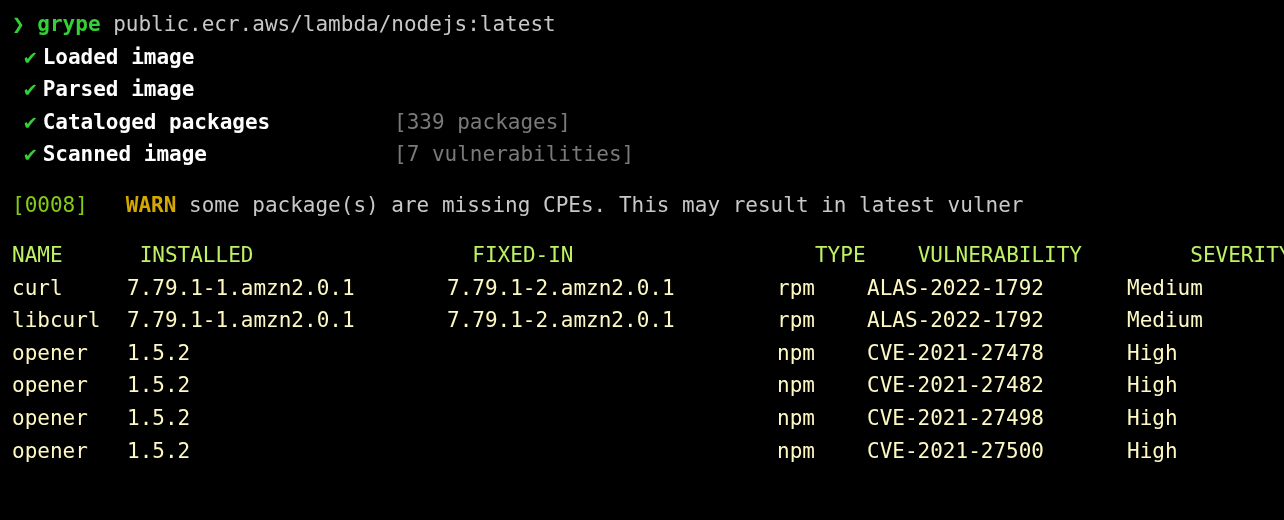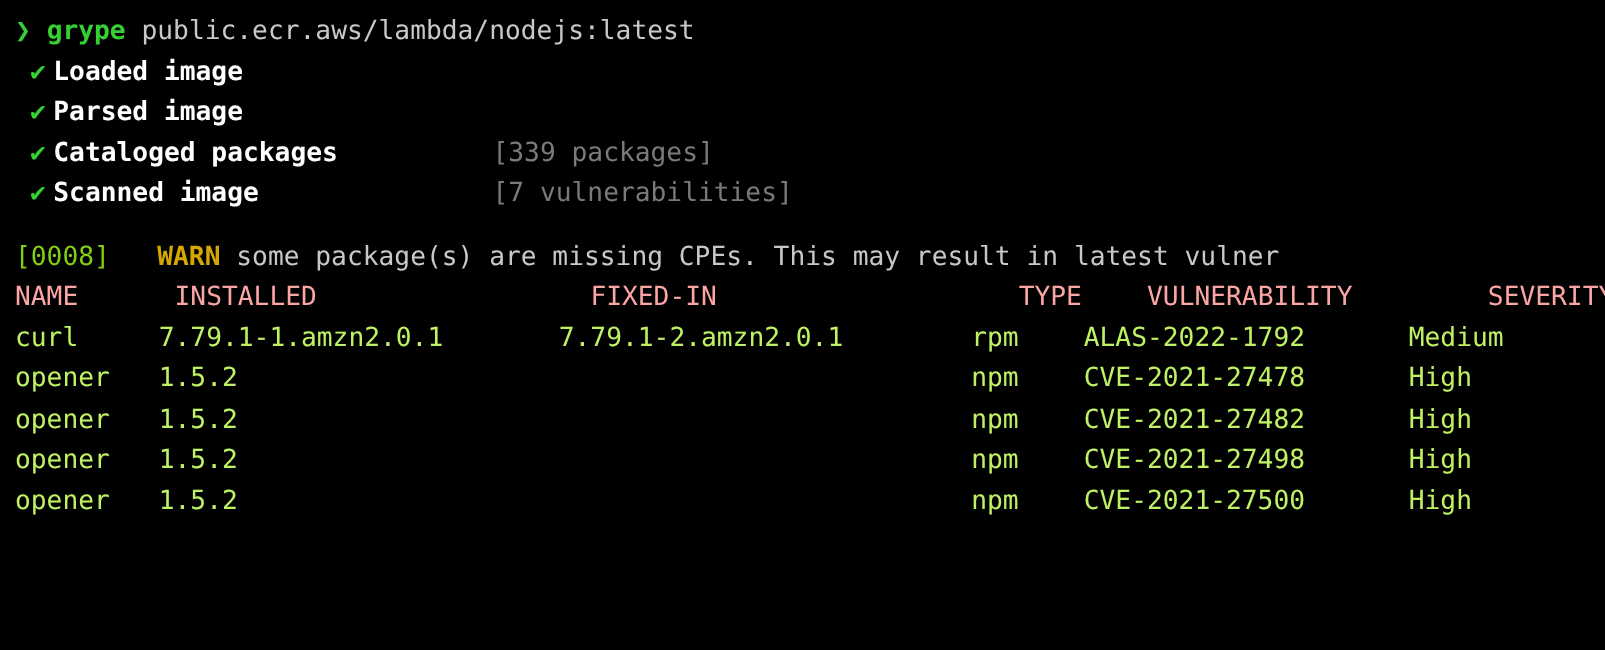--- a/index.html
+++ b/index.html
@@ -15,22 +15,22 @@
   }
   .prompt-sym { color: #35d035; font-weight: bold; }
   .cmd-name   { color: #35d035; font-weight: bold; }
   .cmd-args   { color: #c8c8c8; }
   .check      { color: #35d035; margin-right: 6px; }
   .step       { color: #ffffff; font-weight: bold; }
   .status     { color: #7a7a7a; }
   .ts         { color: #84cc16; }
   .warn       { color: #d4a800; font-weight: bold; }
   .msg        { color: #c8c8c8; }
-  .hdr        { color: #fca5a5; }
-  .cell       { color: #bef264; }
+  .hdr        { color: #bef264; margin-top: 18px; }
+  .cell       { color: #fef9c3; }
   .row-line   { }
   .col-step     { display:inline-block; width: 370px; }
   .col-status   { display:inline-block; }
   .col-name     { display:inline-block; width: 115px; }
   .col-inst     { display:inline-block; width: 320px; }
   .col-fixed    { display:inline-block; width: 330px; }
   .col-type     { display:inline-block; width: 90px;  }
   .col-vuln     { display:inline-block; width: 260px; }
   .col-sev      { display:inline-block; }
   .spacer      { height: 18px; }
@@ -64,17 +64,18 @@
   <span class="hdr col-name">NAME</span>
   <span class="hdr col-inst">INSTALLED</span>
   <span class="hdr col-fixed">FIXED-IN</span>
   <span class="hdr col-type">TYPE</span>
   <span class="hdr col-vuln">VULNERABILITY</span>
   <span class="hdr col-sev">SEVERITY</span>
 </div>
 
 <div id="rows">
     <div class="row-line"><span class="cell col-name">curl</span><span class="cell col-inst">7.79.1-1.amzn2.0.1</span><span class="cell col-fixed">7.79.1-2.amzn2.0.1</span><span class="cell col-type">rpm</span><span class="cell col-vuln">ALAS-2022-1792</span><span class="cell col-sev">Medium</span></div>
+    <div class="row-line"><span class="cell col-name">libcurl</span><span class="cell col-inst">7.79.1-1.amzn2.0.1</span><span class="cell col-fixed">7.79.1-2.amzn2.0.1</span><span class="cell col-type">rpm</span><span class="cell col-vuln">ALAS-2022-1792</span><span class="cell col-sev">Medium</span></div>
     <div class="row-line"><span class="cell col-name">opener</span><span class="cell col-inst">1.5.2</span><span class="cell col-fixed"></span><span class="cell col-type">npm</span><span class="cell col-vuln">CVE-2021-27478</span><span class="cell col-sev">High</span></div>
     <div class="row-line"><span class="cell col-name">opener</span><span class="cell col-inst">1.5.2</span><span class="cell col-fixed"></span><span class="cell col-type">npm</span><span class="cell col-vuln">CVE-2021-27482</span><span class="cell col-sev">High</span></div>
     <div class="row-line"><span class="cell col-name">opener</span><span class="cell col-inst">1.5.2</span><span class="cell col-fixed"></span><span class="cell col-type">npm</span><span class="cell col-vuln">CVE-2021-27498</span><span class="cell col-sev">High</span></div>
     <div class="row-line"><span class="cell col-name">opener</span><span class="cell col-inst">1.5.2</span><span class="cell col-fixed"></span><span class="cell col-type">npm</span><span class="cell col-vuln">CVE-2021-27500</span><span class="cell col-sev">High</span></div>
   </div>
 
 </body></html>

